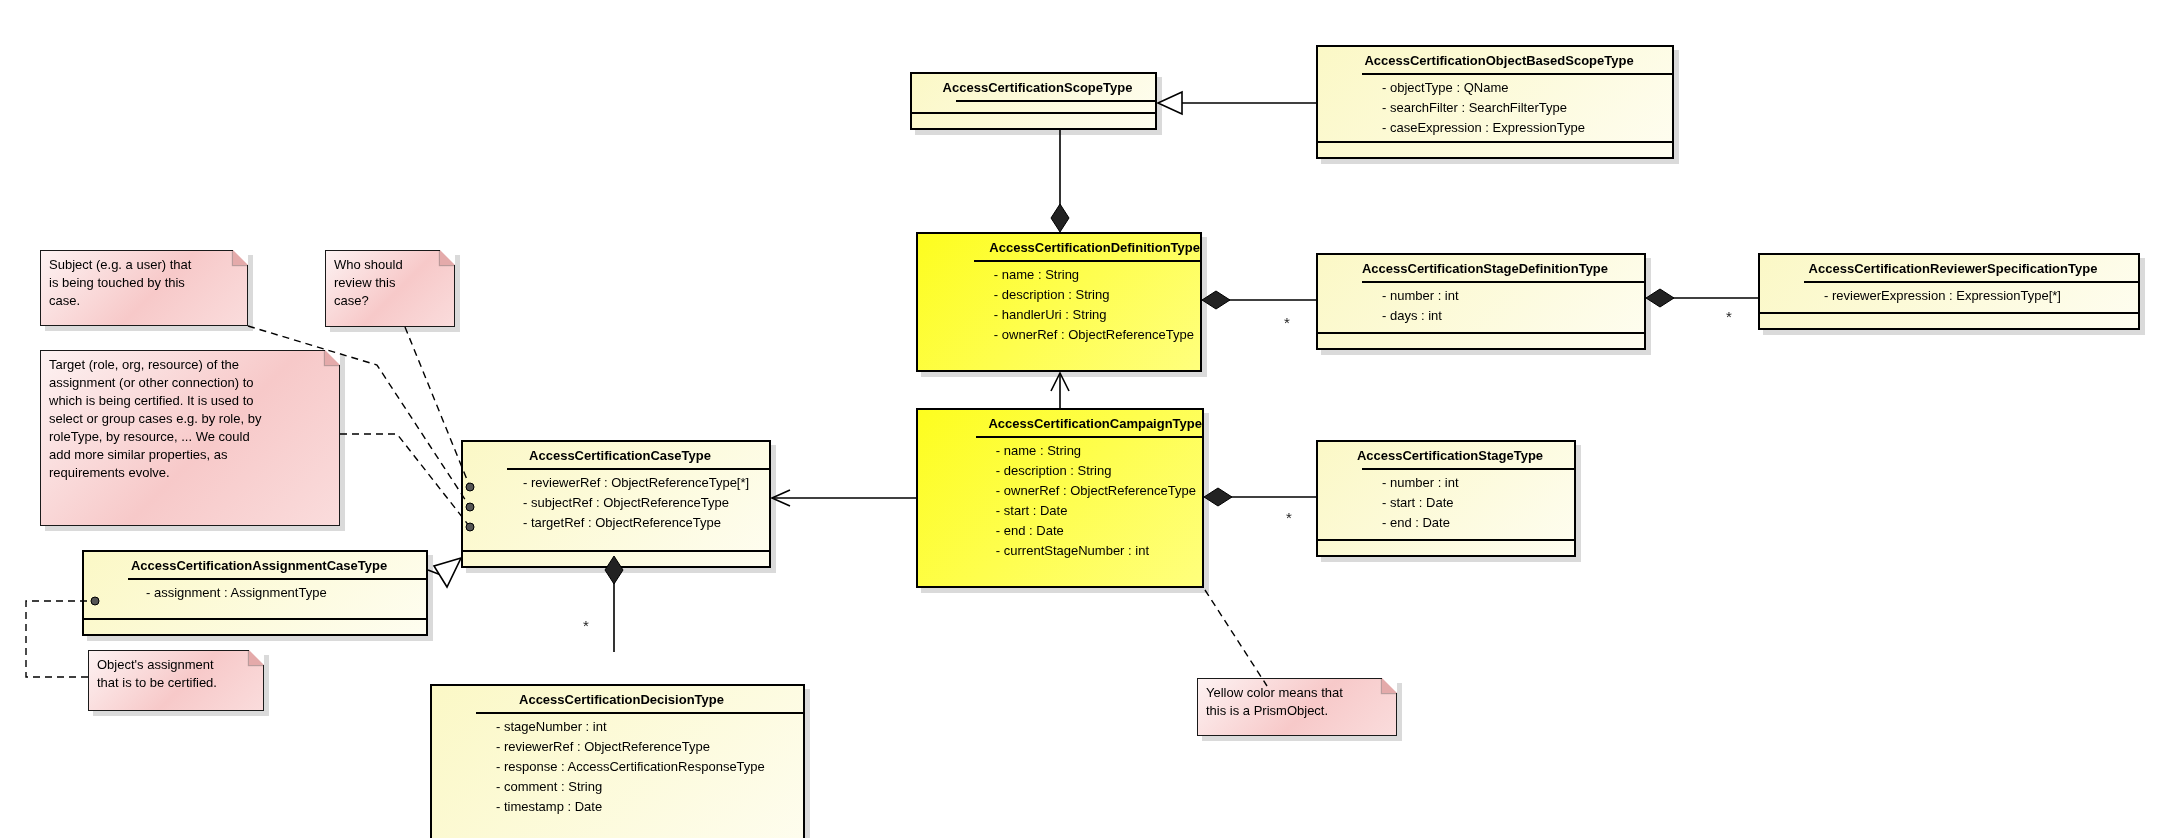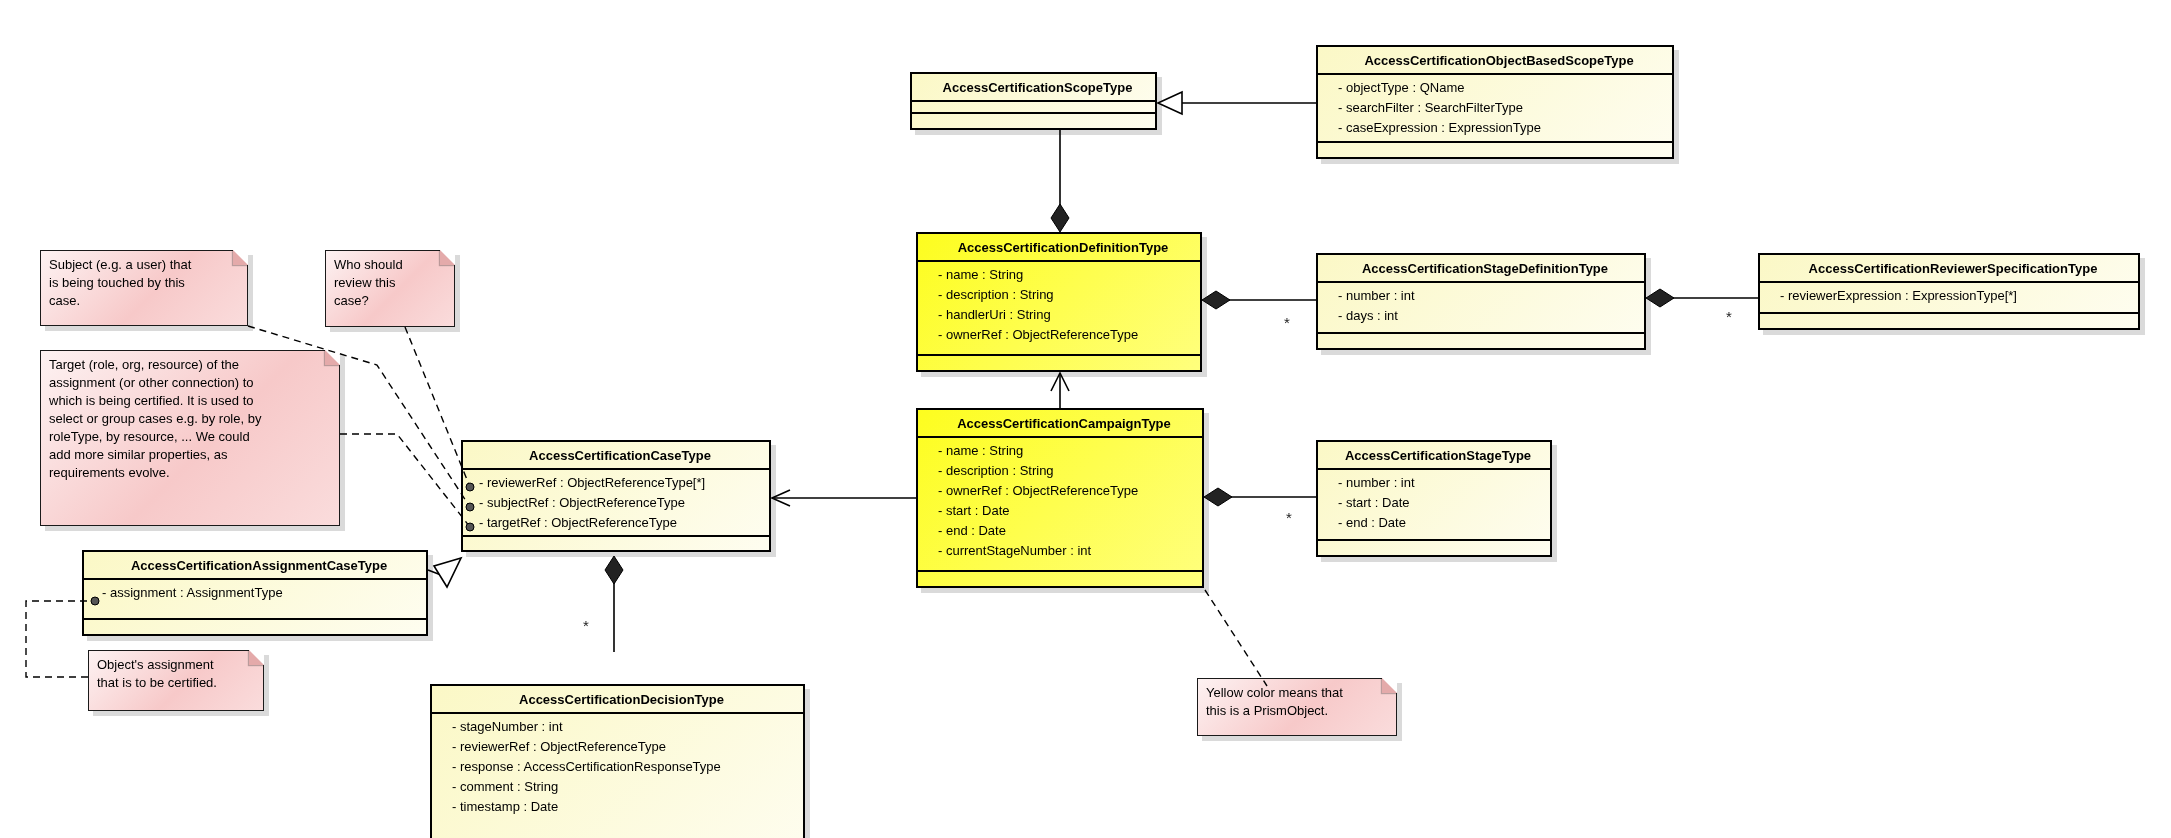--- a/index.html
+++ b/index.html
@@ -14,34 +14,36 @@
     position:absolute;
     box-sizing:border-box;
     border:2px solid #000;
     background:linear-gradient(135deg,#fbf8c6 0%,#fefdf0 100%);
     box-shadow:5px 5px 0 rgba(150,150,150,0.35);
     display:flex;flex-direction:column;
     z-index:2;
   }
   .uml-class.prism{
     background:linear-gradient(135deg,#fdfd1f 0%,#ffff7d 100%);
+    align-items:flex-end;
   }
   .uml-title{
     flex:0 0 auto;
     font-size:13px;font-weight:bold;color:#000;
     text-align:center;
     padding:6px 0 5px 8px;
     white-space:nowrap;
   }
   .uml-attrs{
     flex:1 1 auto;
     border-top:2px solid #000;
     padding:3px 6px 2px 20px;
     font-size:13px;color:#000;
     position:relative;
+    margin-left:44px;
   }
   .uml-attr{line-height:20px;white-space:nowrap;position:relative;}
   .uml-footer{
     flex:0 0 14px;
     border-top:2px solid #000;
   }
   .note{
     position:absolute;
     box-sizing:border-box;
     border:1px solid #1a1a1a;
@@ -122,31 +124,31 @@
       <div class="uml-attr">- name : String</div>
       <div class="uml-attr">- description : String</div>
       <div class="uml-attr">- ownerRef : ObjectReferenceType</div>
       <div class="uml-attr">- start : Date</div>
       <div class="uml-attr">- end : Date</div>
       <div class="uml-attr">- currentStageNumber : int</div>
     </div>
     <div class="uml-footer"></div>
   </div>
 
-  <div class="uml-class" style="left:1316px;top:440px;width:236px;height:117px">
+  <div class="uml-class" style="left:1316px;top:440px;width:260px;height:117px">
     <div class="uml-title">AccessCertificationStageType</div>
     <div class="uml-attrs">
       <div class="uml-attr">- number : int</div>
       <div class="uml-attr">- start : Date</div>
       <div class="uml-attr">- end : Date</div>
     </div>
     <div class="uml-footer"></div>
   </div>
 
-  <div class="uml-class" style="left:461px;top:440px;width:310px;height:112px">
+  <div class="uml-class" style="left:461px;top:440px;width:310px;height:128px">
     <div class="uml-title">AccessCertificationCaseType</div>
     <div class="uml-attrs" style="padding-left:16px">
       <div class="uml-attr">- reviewerRef : ObjectReferenceType[*]</div>
       <div class="uml-attr">- subjectRef : ObjectReferenceType</div>
       <div class="uml-attr">- targetRef : ObjectReferenceType</div>
     </div>
     <div class="uml-footer"></div>
   </div>
 
   <div class="uml-class" style="left:82px;top:550px;width:346px;height:86px">

